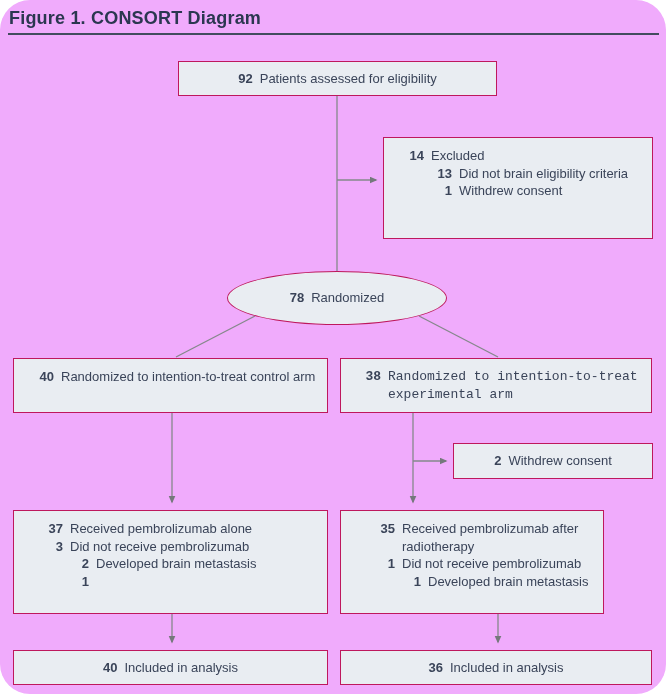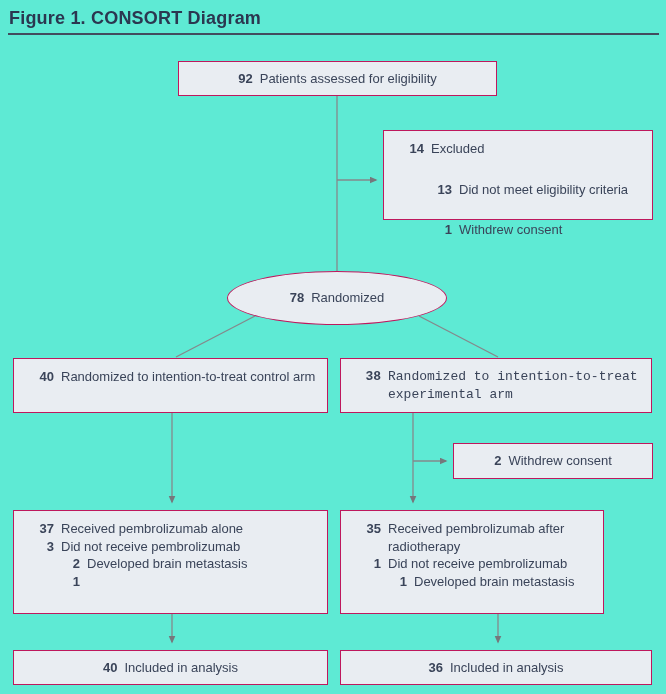--- a/index.html
+++ b/index.html
@@ -1,18 +1,18 @@
 <!DOCTYPE html>
 <html><head>
 <meta charset="utf-8">
 <style>
   html,body{margin:0;padding:0;background:#ffffff;}
   #canvas{
-    position:relative;width:666px;height:694px;background:#5eead4;
-    font-family:"Liberation Sans", sans-serif;color:#3a4459;overflow:hidden;
+    position:relative;width:666px;height:694px;background:#f0abfc;
+    font-family:"Liberation Sans", sans-serif;color:#3a4459;overflow:hidden;border-radius:30px;
   }
   #figure-title{
     position:absolute;left:9px;top:8px;font-size:18px;font-weight:bold;
     color:#2b3750;letter-spacing:.2px;
   }
   #title-rule{
     position:absolute;left:8px;right:7px;top:33px;height:2px;background:#424c5e;
   }
   #connectors{position:absolute;left:0;top:0;width:666px;height:694px;}
   .box{
@@ -55,28 +55,28 @@
       <line x1="172" y1="614" x2="172" y2="642" marker-end="url(#arr)"></line>
       <line x1="498" y1="614" x2="498" y2="642" marker-end="url(#arr)"></line>
     </g>
   </svg>
 
   <div class="box center-box" style="left:178px;top:61px;width:319px;height:35px;">
     <span class="num">92</span>
     <span>Patients assessed for eligibility</span>
   </div>
 
-  <div class="box list-box" style="left:383px;top:130px;width:270px;height:90px;gap:23px;">
+  <div class="box list-box" style="left:383px;top:137px;width:270px;height:102px;">
     <div class="row">
       <span class="num l0">14</span>
       <span class="txt">Excluded</span>
     </div>
     <div class="row">
       <span class="num l1">13</span>
-      <span class="txt">Did not meet eligibility criteria</span>
+      <span class="txt">Did not brain eligibility criteria</span>
     </div>
     <div class="row">
       <span class="num l1">1</span>
       <span class="txt">Withdrew consent</span>
     </div>
   </div>
 
   <div class="box center-box ellipse" style="left:227px;top:271px;width:220px;height:54px;justify-content:center;">
     <span class="num">78</span>
     <span>Randomized</span>
@@ -94,39 +94,39 @@
       <span class="num l0">38</span>
       <span class="txt">Randomized to intention-to-treat experimental arm</span>
     </div>
   </div>
 
   <div class="box center-box" style="left:453px;top:443px;width:200px;height:36px;">
     <span class="num">2</span>
     <span>Withdrew consent</span>
   </div>
 
-  <div class="box list-box arm" style="left:13px;top:510px;width:315px;height:104px;padding-left:14px;">
+  <div class="box list-box arm" style="left:13px;top:510px;width:315px;height:104px;padding-left:23px;">
     <div class="row">
       <span class="num l0">37</span>
       <span class="txt">Received pembrolizumab alone</span>
     </div>
     <div class="row">
       <span class="num l0">3</span>
       <span class="txt">Did not receive pembrolizumab</span>
     </div>
     <div class="row">
       <span class="num l1">2</span>
       <span class="txt">Developed brain metastasis</span>
     </div>
     <div class="row">
       <span class="num l1">1</span>
     </div>
   </div>
 
-  <div class="box list-box arm" style="left:340px;top:510px;width:264px;height:104px;padding-left:14px;">
+  <div class="box list-box arm" style="left:340px;top:510px;width:264px;height:104px;padding-left:28px;">
     <div class="row">
       <span class="num l0">35</span>
       <span class="txt">Received pembrolizumab after radiotherapy</span>
     </div>
     <div class="row">
       <span class="num l0">1</span>
       <span class="txt">Did not receive pembrolizumab</span>
     </div>
     <div class="row">
       <span class="num l1">1</span>

